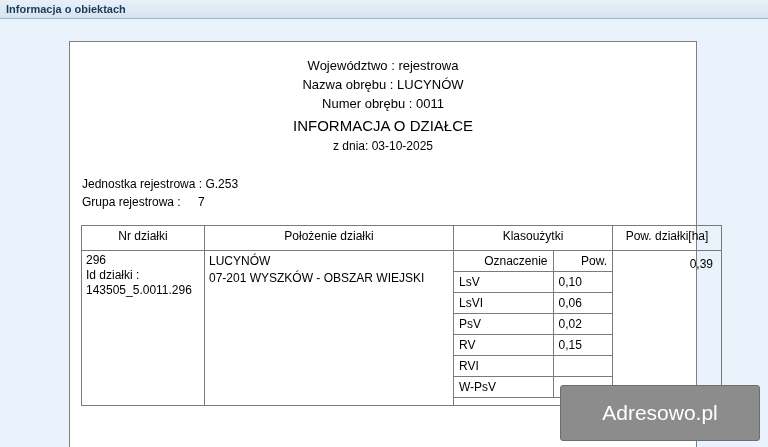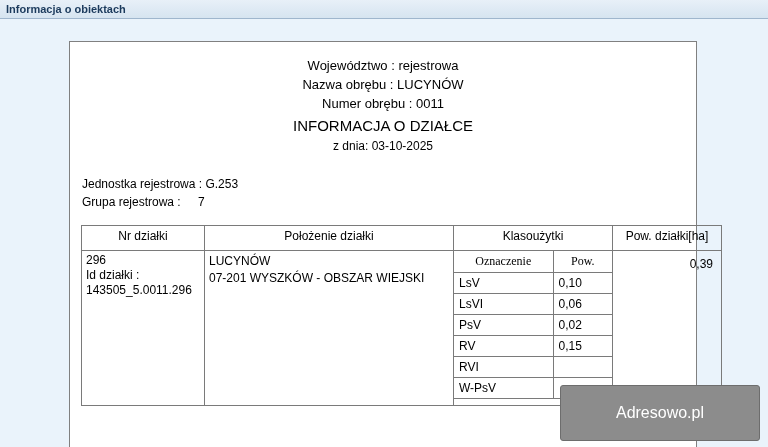--- a/index.html
+++ b/index.html
@@ -137,40 +137,39 @@
     border-right: 1px solid #7a7a7a;
     font-size: 12px;
     padding: 3px 5px;
     height: 16px;
     box-sizing: border-box;
   }
   table.sub tr td:last-child {
     border-right: 0;
   }
   table.sub .sh {
-    text-align: center;
-    font-family: Liberation Serif, serif;
+    text-align: right;
   }
   .sub-c1 { width: 94px; }
   .sub-c2 { width: 56px; }
 
   .watermark {
     position: absolute;
     right: 8px;
     bottom: 6px;
     width: 198px;
     height: 54px;
     background: #8c8c8c;
     border: 1px solid #6d6d6d;
     border-radius: 3px;
     display: flex;
     align-items: center;
     justify-content: center;
     color: #ffffff;
-    font-size: 16px;
+    font-size: 21px;
     font-family: "Liberation Sans", sans-serif;
   }
 </style>
 </head>
 <body>
 
 <div class="titlebar">
   <span>Informacja o obiektach</span>
 </div>
 

